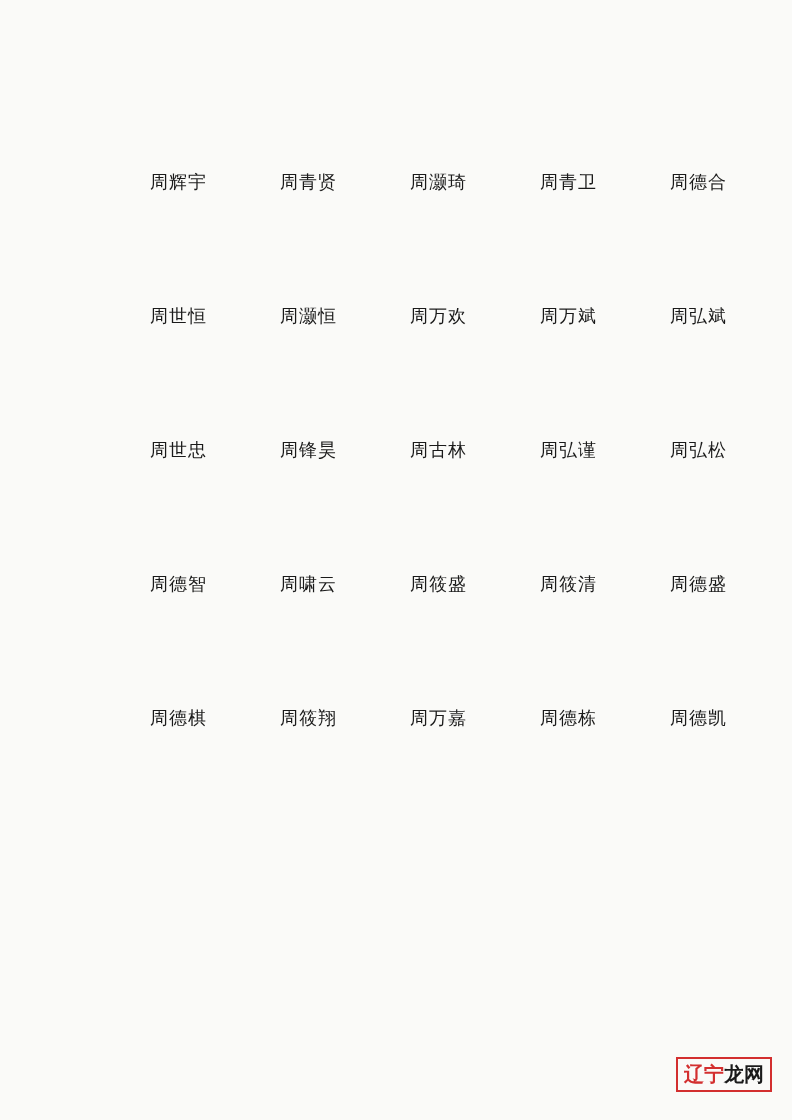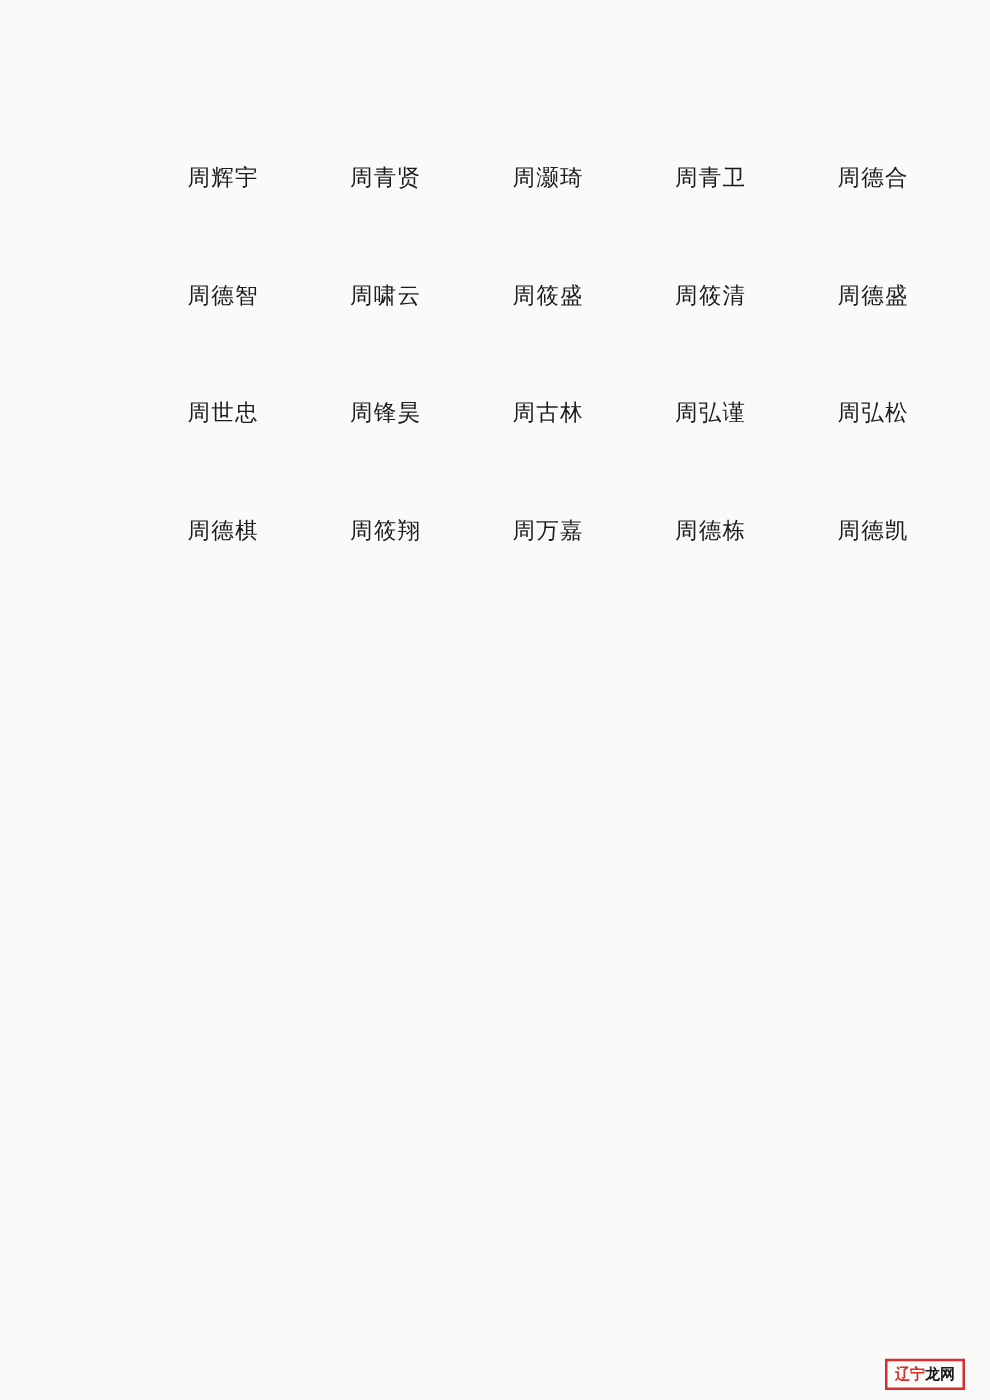--- a/index.html
+++ b/index.html
@@ -28,27 +28,28 @@
       gap: 0;
     }
 
     .name-item {
       font-size: 18px;
       color: #1a1a1a;
       font-weight: 400;
       letter-spacing: 1px;
       min-width: 100px;
       margin-right: 30px;
+      margin-top: 40px;
     }
 
     .watermark {
       position: absolute;
-      bottom: 8px;
+      bottom: 28px;
       right: 20px;
-      font-size: 12px;
+      font-size: 20px;
       font-weight: bold;
     }
 
     .watermark-liao {
       color: #d32f2f;
     }
 
     .watermark-long {
       color: #1a1a1a;
     }
@@ -64,32 +65,39 @@
 
 <div class="names-container">
 <div class="names-row">
       <span class="name-item">周辉宇</span>
       <span class="name-item">周青贤</span>
       <span class="name-item">周灏琦</span>
       <span class="name-item">周青卫</span>
       <span class="name-item">周德合</span>
     </div>
     <div class="names-row">
-      <span class="name-item">周德智</span>
-      <span class="name-item">周啸云</span>
-      <span class="name-item">周筱盛</span>
-      <span class="name-item">周筱清</span>
-      <span class="name-item">周德盛</span>
+      <span class="name-item">周世恒</span>
+      <span class="name-item">周灏恒</span>
+      <span class="name-item">周万欢</span>
+      <span class="name-item">周万斌</span>
+      <span class="name-item">周弘斌</span>
     </div>
     <div class="names-row">
       <span class="name-item">周世忠</span>
       <span class="name-item">周锋昊</span>
       <span class="name-item">周古林</span>
       <span class="name-item">周弘谨</span>
       <span class="name-item">周弘松</span>
+    </div>
+    <div class="names-row">
+      <span class="name-item">周德智</span>
+      <span class="name-item">周啸云</span>
+      <span class="name-item">周筱盛</span>
+      <span class="name-item">周筱清</span>
+      <span class="name-item">周德盛</span>
     </div>
     <div class="names-row">
       <span class="name-item">周德棋</span>
       <span class="name-item">周筱翔</span>
       <span class="name-item">周万嘉</span>
       <span class="name-item">周德栋</span>
       <span class="name-item">周德凯</span>
     </div>
   </div>
 

